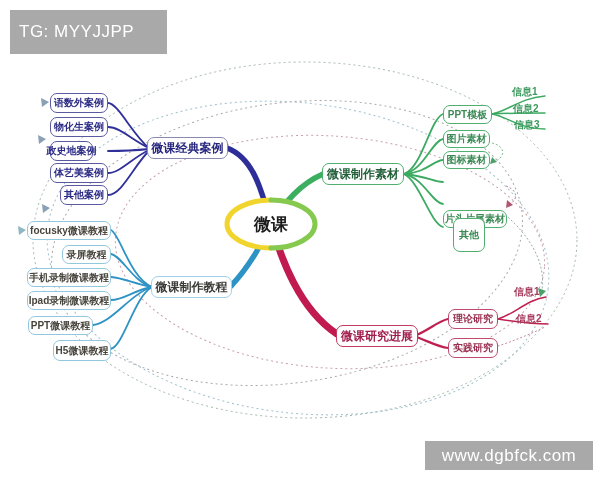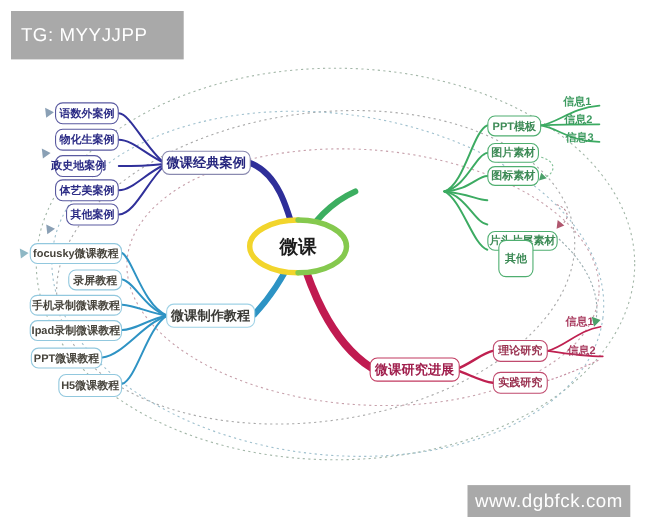--- a/index.html
+++ b/index.html
@@ -32,21 +32,21 @@
   #center-label{
     position:absolute;z-index:4;left:228px;top:200px;width:86px;height:48px;
     display:flex;align-items:center;justify-content:center;
     font-size:17px;font-weight:bold;color:#1c1c1c;background:transparent;
   }
   .watermark{
     position:absolute;z-index:6;background:#a9a9a9;color:#ffffff;
     display:flex;align-items:center;font-size:17px;letter-spacing:0.5px;
   }
   #wm-tl{left:10px;top:10px;width:148px;height:44px;padding-left:9px;}
-  #wm-br{left:425px;top:441px;width:148px;height:29px;justify-content:center;}
+  #wm-br{left:425px;top:441px;width:168px;height:29px;justify-content:center;}
 </style>
 </head>
 <body>
 
 <div id="stage">
 
   <svg id="wires" width="600" height="480" viewBox="0 0 600 480">
 
     <g fill="none" stroke-width="1" stroke-dasharray="2 3">
       <ellipse cx="305" cy="240" rx="272" ry="178" stroke="#a3b7a8"></ellipse>
@@ -124,20 +124,21 @@
 
   <div id="center-label">微课</div>
 
   <div class="node main navy" style="left:147px;top:137px;width:81px;height:22px;">微课经典案例</div>
   <div class="node child navy" style="left:50px;top:93px;width:58px;height:20px;font-family:Liberation Mono, monospace;">语数外案例</div>
   <div class="node child navy" style="left:50px;top:117px;width:58px;height:20px;">物化生案例</div>
   <div class="node child navy" style="left:50px;top:141px;width:43px;height:20px;">政史地案例</div>
   <div class="node child navy" style="left:50px;top:163px;width:58px;height:20px;">体艺美案例</div>
   <div class="node child navy" style="left:60px;top:185px;width:48px;height:20px;">其他案例</div>
 
+  <div class="node main green" style="left:322px;top:163px;width:82px;height:22px;">微课制作素材</div>
   <div class="node child green" style="left:443px;top:105px;width:49px;height:19px;">PPT模板</div>
   <div class="node child green" style="left:443px;top:130px;width:47px;height:18px;">图片素材</div>
   <div class="node child green" style="left:443px;top:151px;width:47px;height:18px;">图标素材</div>
   <div class="node child green" style="left:443px;top:195px;width:64px;height:18px;margin-top:15px;">片头片尾素材</div>
   <div class="node child green" style="left:453px;top:218px;width:32px;height:34px;">其他</div>
   <div class="info green-i" style="left:512px;top:85px;">信息1</div>
   <div class="info green-i" style="left:513px;top:102px;">信息2</div>
   <div class="info green-i" style="left:514px;top:118px;">信息3</div>
 
   <div class="node main teal" style="left:151px;top:276px;width:81px;height:22px;">微课制作教程</div>

